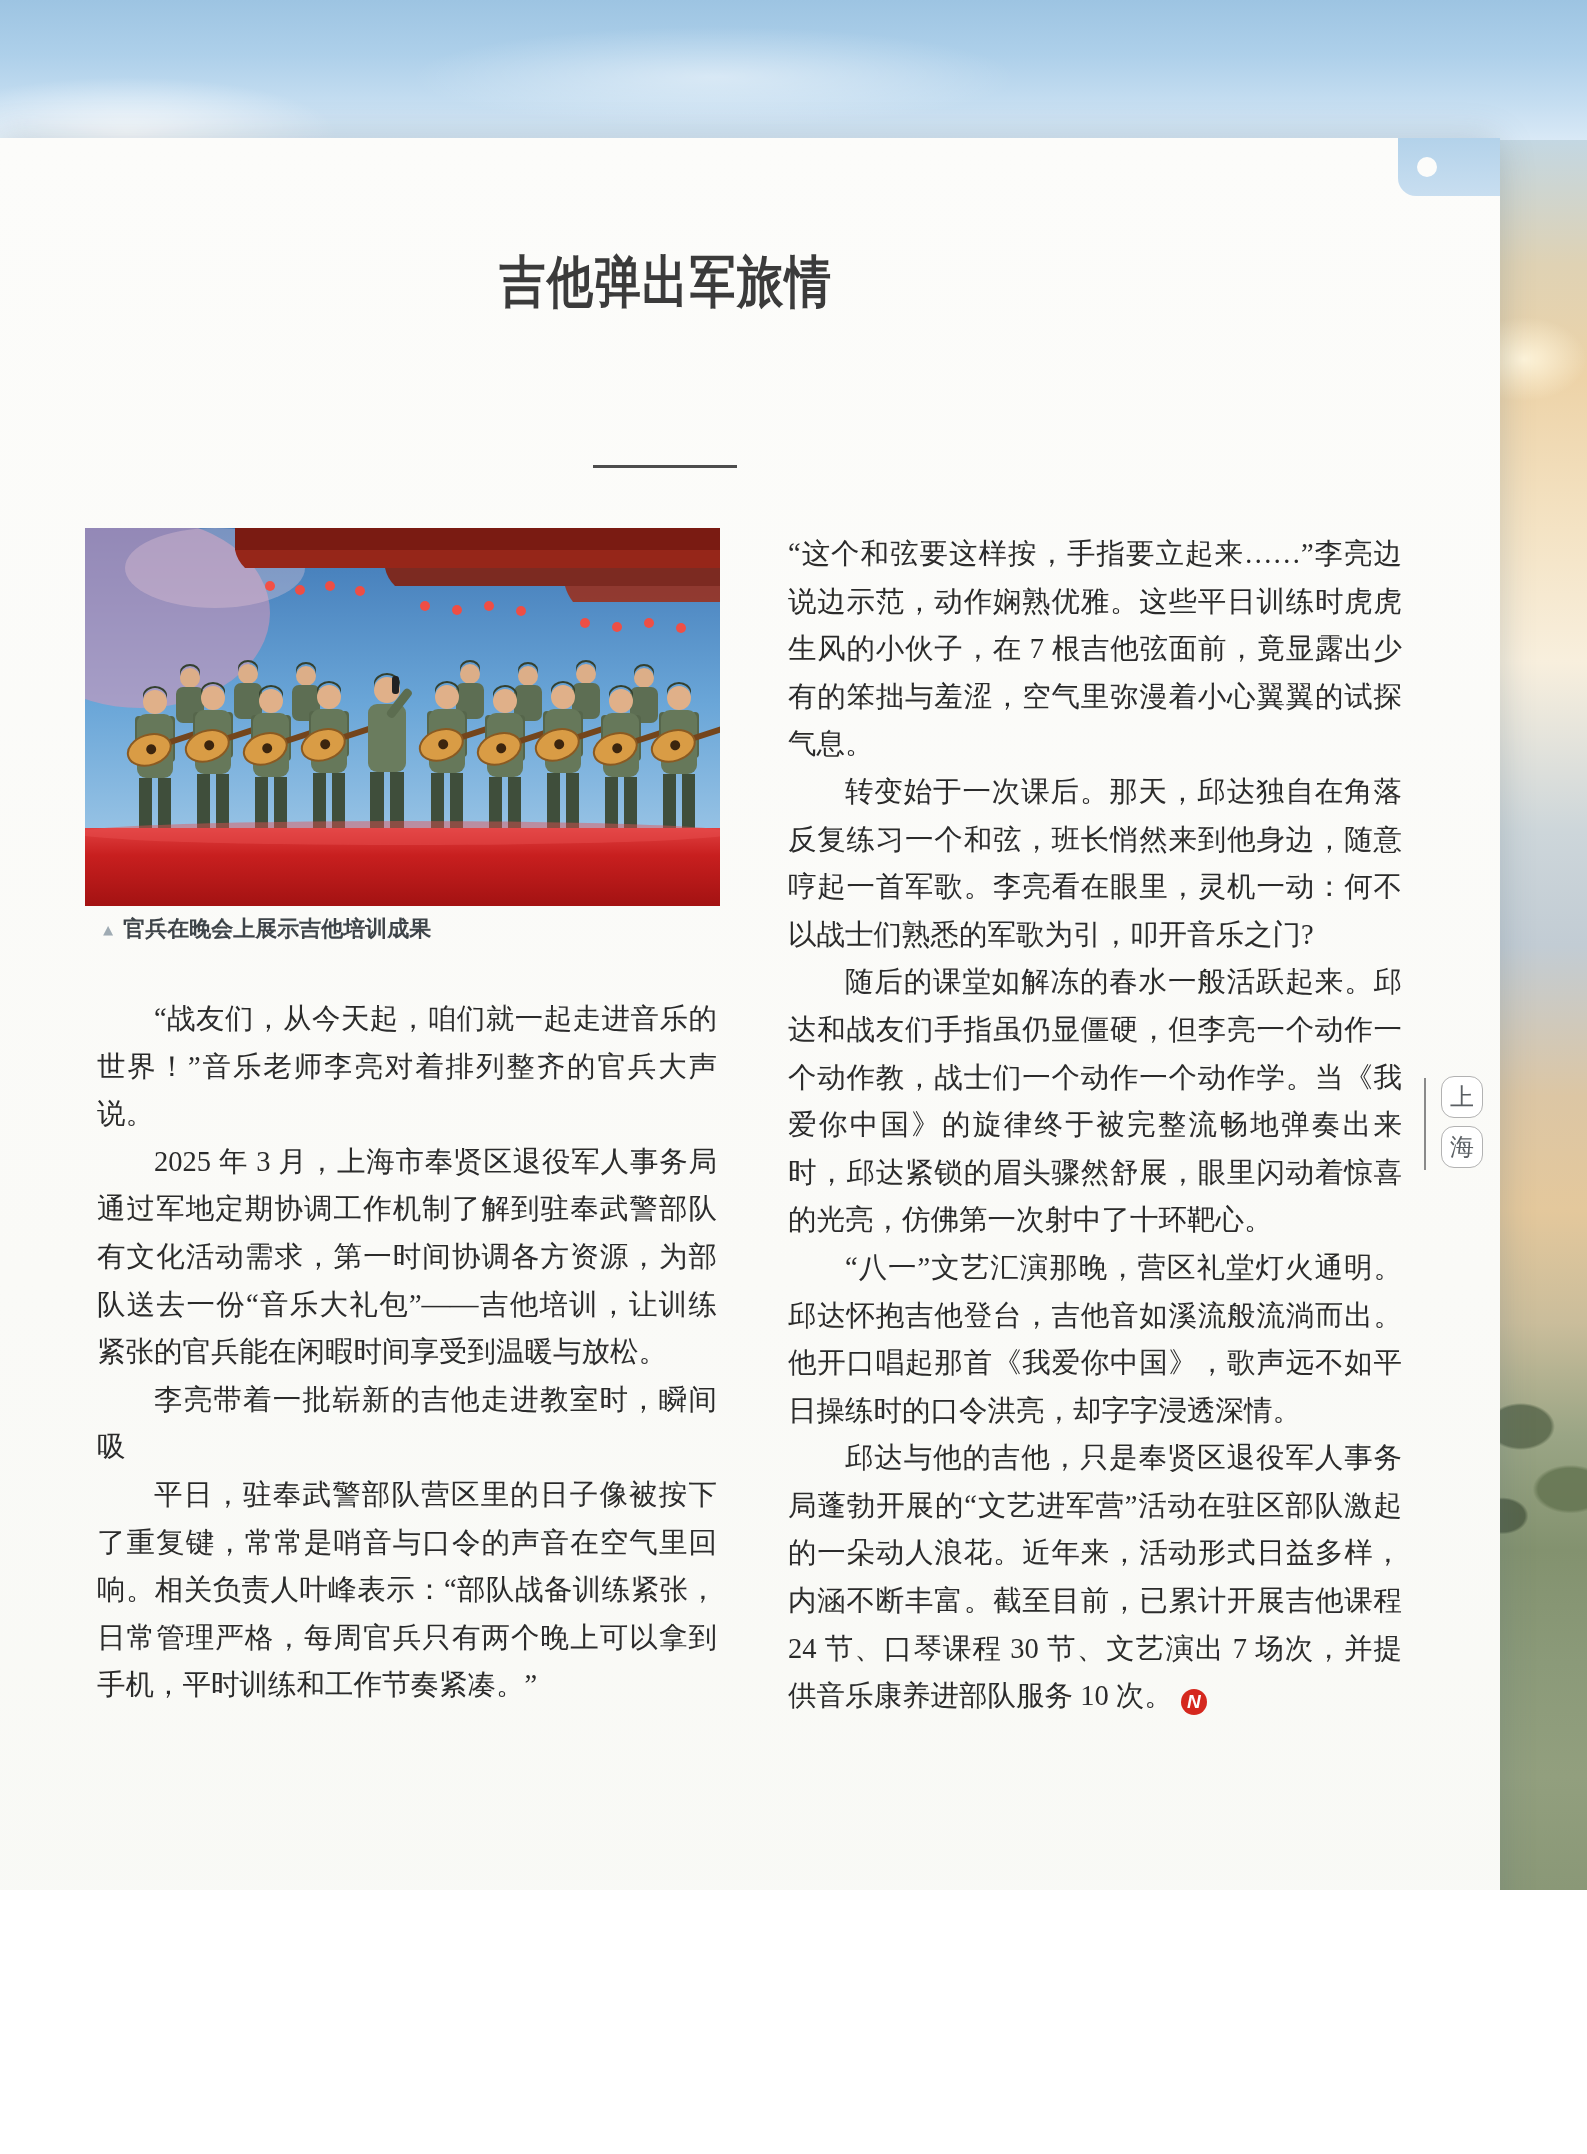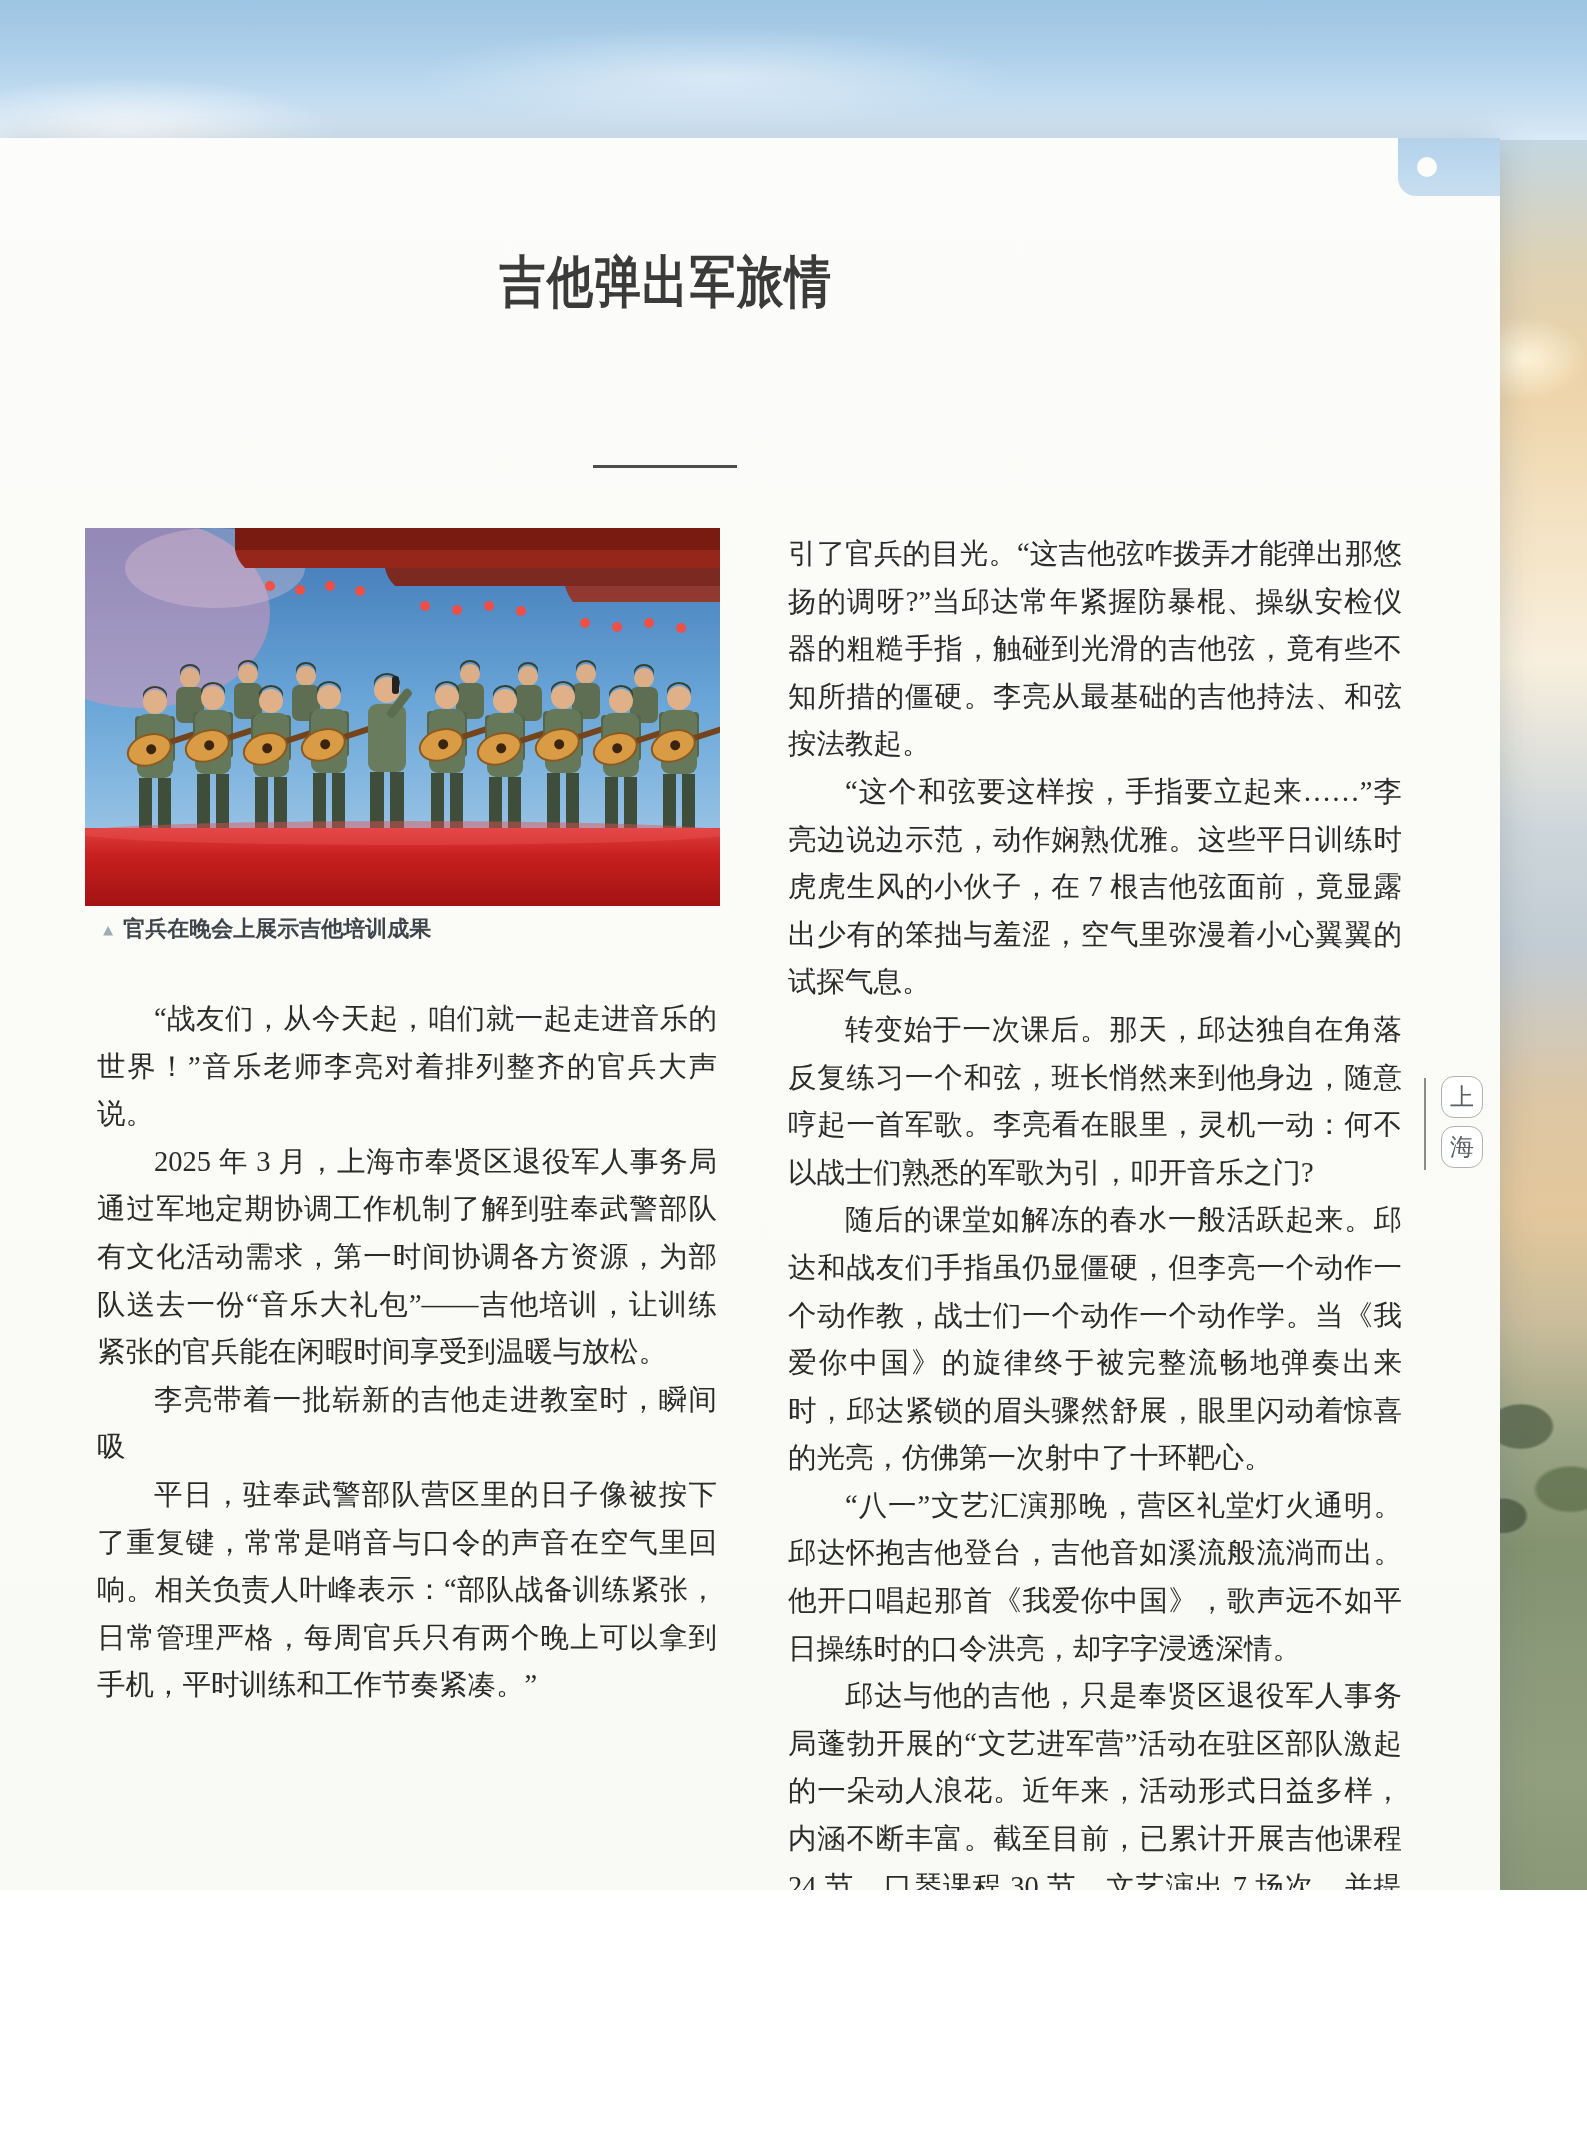--- a/index.html
+++ b/index.html
@@ -220,21 +220,20 @@
     <span class="tri">▲</span><span>官兵在晚会上展示吉他培训成果</span>
   </div>
 
   <div class="col col-left">
       <p>“战友们，从今天起，咱们就一起走进音乐的世界！”音乐老师李亮对着排列整齐的官兵大声说。</p>
       <p>2025 年 3 月，上海市奉贤区退役军人事务局通过军地定期协调工作机制了解到驻奉武警部队有文化活动需求，第一时间协调各方资源，为部队送去一份“音乐大礼包”——吉他培训，让训练紧张的官兵能在闲暇时间享受到温暖与放松。</p>
       <p>李亮带着一批崭新的吉他走进教室时，瞬间吸</p>
       <p>平日，驻奉武警部队营区里的日子像被按下了重复键，常常是哨音与口令的声音在空气里回响。相关负责人叶峰表示：“部队战备训练紧张，日常管理严格，每周官兵只有两个晚上可以拿到手机，平时训练和工作节奏紧凑。”</p>
     </div>
   <div class="col col-right">
-      <p>引了官兵的目光。“这吉他弦咋拨弄才能弹出那悠扬的调呀?”当邱达常年紧握防暴棍、操纵安检仪器的粗糙手指，触碰到光滑的吉他弦，竟有些不知所措的僵硬。李亮从最基础的吉他持法、和弦按法教起。</p>
       <p>“这个和弦要这样按，手指要立起来……”李亮边说边示范，动作娴熟优雅。这些平日训练时虎虎生风的小伙子，在 7 根吉他弦面前，竟显露出少有的笨拙与羞涩，空气里弥漫着小心翼翼的试探气息。</p>
       <p>转变始于一次课后。那天，邱达独自在角落反复练习一个和弦，班长悄然来到他身边，随意哼起一首军歌。李亮看在眼里，灵机一动：何不以战士们熟悉的军歌为引，叩开音乐之门?</p>
       <p>随后的课堂如解冻的春水一般活跃起来。邱达和战友们手指虽仍显僵硬，但李亮一个动作一个动作教，战士们一个动作一个动作学。当《我爱你中国》的旋律终于被完整流畅地弹奏出来时，邱达紧锁的眉头骤然舒展，眼里闪动着惊喜的光亮，仿佛第一次射中了十环靶心。</p>
       <p>“八一”文艺汇演那晚，营区礼堂灯火通明。邱达怀抱吉他登台，吉他音如溪流般流淌而出。他开口唱起那首《我爱你中国》，歌声远不如平日操练时的口令洪亮，却字字浸透深情。</p>
       <p>邱达与他的吉他，只是奉贤区退役军人事务局蓬勃开展的“文艺进军营”活动在驻区部队激起的一朵动人浪花。近年来，活动形式日益多样，内涵不断丰富。截至目前，已累计开展吉他课程 24 节、口琴课程 30 节、文艺演出 7 场次，并提供音乐康养进部队服务 10 次。<span class="endmark">N</span></p>
     </div>
 
   <div class="side-tab-line"></div>
   <div class="badge badge-1">上</div>
   <div class="badge badge-2">海</div>

